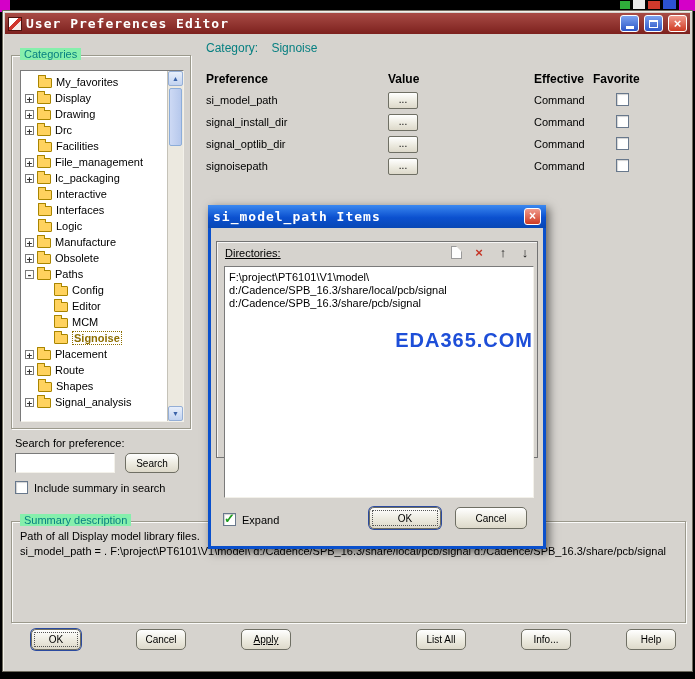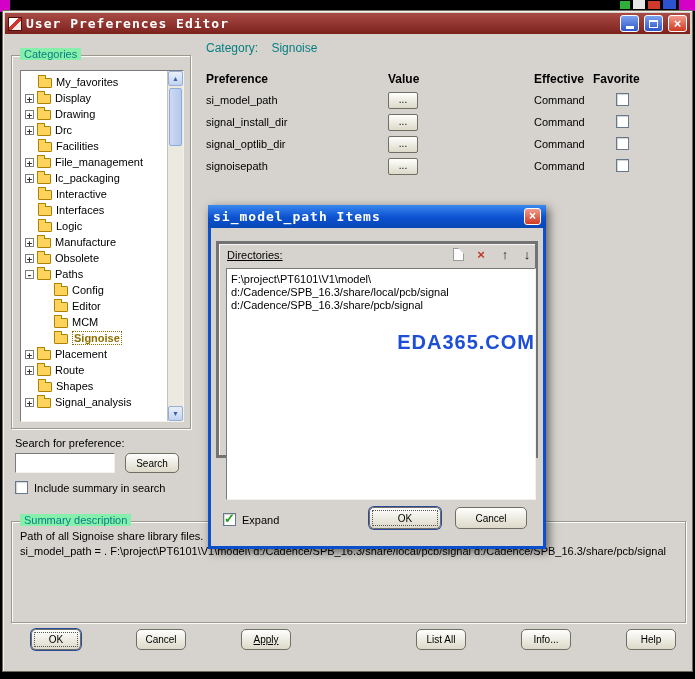--- a/index.html
+++ b/index.html
@@ -103,21 +103,21 @@
   .dlg-titlebar { position:absolute; left:-3px; top:0; width:338px; height:23px;
     background:linear-gradient(180deg,#3a88f0,#0b50cf 55%,#0847b5); display:flex; align-items:center;
     padding:0 5px; border-radius:0; }
   .dlg-title { flex:1; color:#fff; font-family:"DejaVu Sans Mono",monospace; font-weight:bold;
     font-size:13px; letter-spacing:1px; }
   .dlg-close { width:17px; height:17px; flex:none; border:1px solid #fff; border-radius:3px;
     background:linear-gradient(180deg,#f09a8c,#cf3a22); color:#fff; font-size:12px; font-weight:bold;
     text-align:center; line-height:15px; }
 
   .dlg-frame { position:absolute; left:5px; top:36px; width:322px; height:217px;
-    border:3px solid #737373; box-shadow: inset 1px 1px 0 rgba(255,255,255,.8); }
+    border:1px solid #737373; box-shadow: inset 1px 1px 0 rgba(255,255,255,.8); }
   .dir-label { position:absolute; left:8px; top:5px; font-size:11px; text-decoration:underline; }
   .tool { position:absolute; top:3px; width:18px; height:16px; text-align:center; font-size:13px;
     font-weight:bold; line-height:15px; }
   .tool.new { left:230px; } .tool.del { left:253px; color:#c53425; }
   .tool.up { left:277px; color:#111; } .tool.down { left:299px; color:#111; }
   .page { display:inline-block; width:11px; height:13px; background:#fdfdfd; border:1px solid #9a9a9a;
     position:relative; margin-top:1px; }
   .page::after { content:""; position:absolute; right:-1px; top:-1px; border:3px solid;
     border-color:#d6d3ce #d6d3ce transparent transparent; }
 
@@ -308,21 +308,21 @@
       <div class="pt-row">
         <span class="cell">signoisepath</span>
         <span class="cell"><button class="btn mini">...</button></span>
         <span class="cell">Command</span>
         <span class="cell c-fav"><span class="checkbox"></span></span>
       </div>
     </div>
 
     <div class="group summary-group">
       <span class="group-label">Summary description</span>
-      <div class="sum-desc">Path of all Signoise share library files.</div>
+      <div class="sum-desc">Path of all Display model library files.</div>
       <div class="sum-val">si_model_path = . F:\project\PT6101\V1\model\ d:/Cadence/SPB_16.3/share/local/pcb/signal d:/Cadence/SPB_16.3/share/pcb/signal</div>
     </div>
 
     <button class="btn default fbtn f-ok">OK</button>
     <button class="btn fbtn f-cancel">Cancel</button>
     <button class="btn fbtn f-apply">Apply</button>
     <button class="btn fbtn f-list">List All</button>
     <button class="btn fbtn f-info">Info...</button>
     <button class="btn fbtn f-help">Help</button>
   </div>

